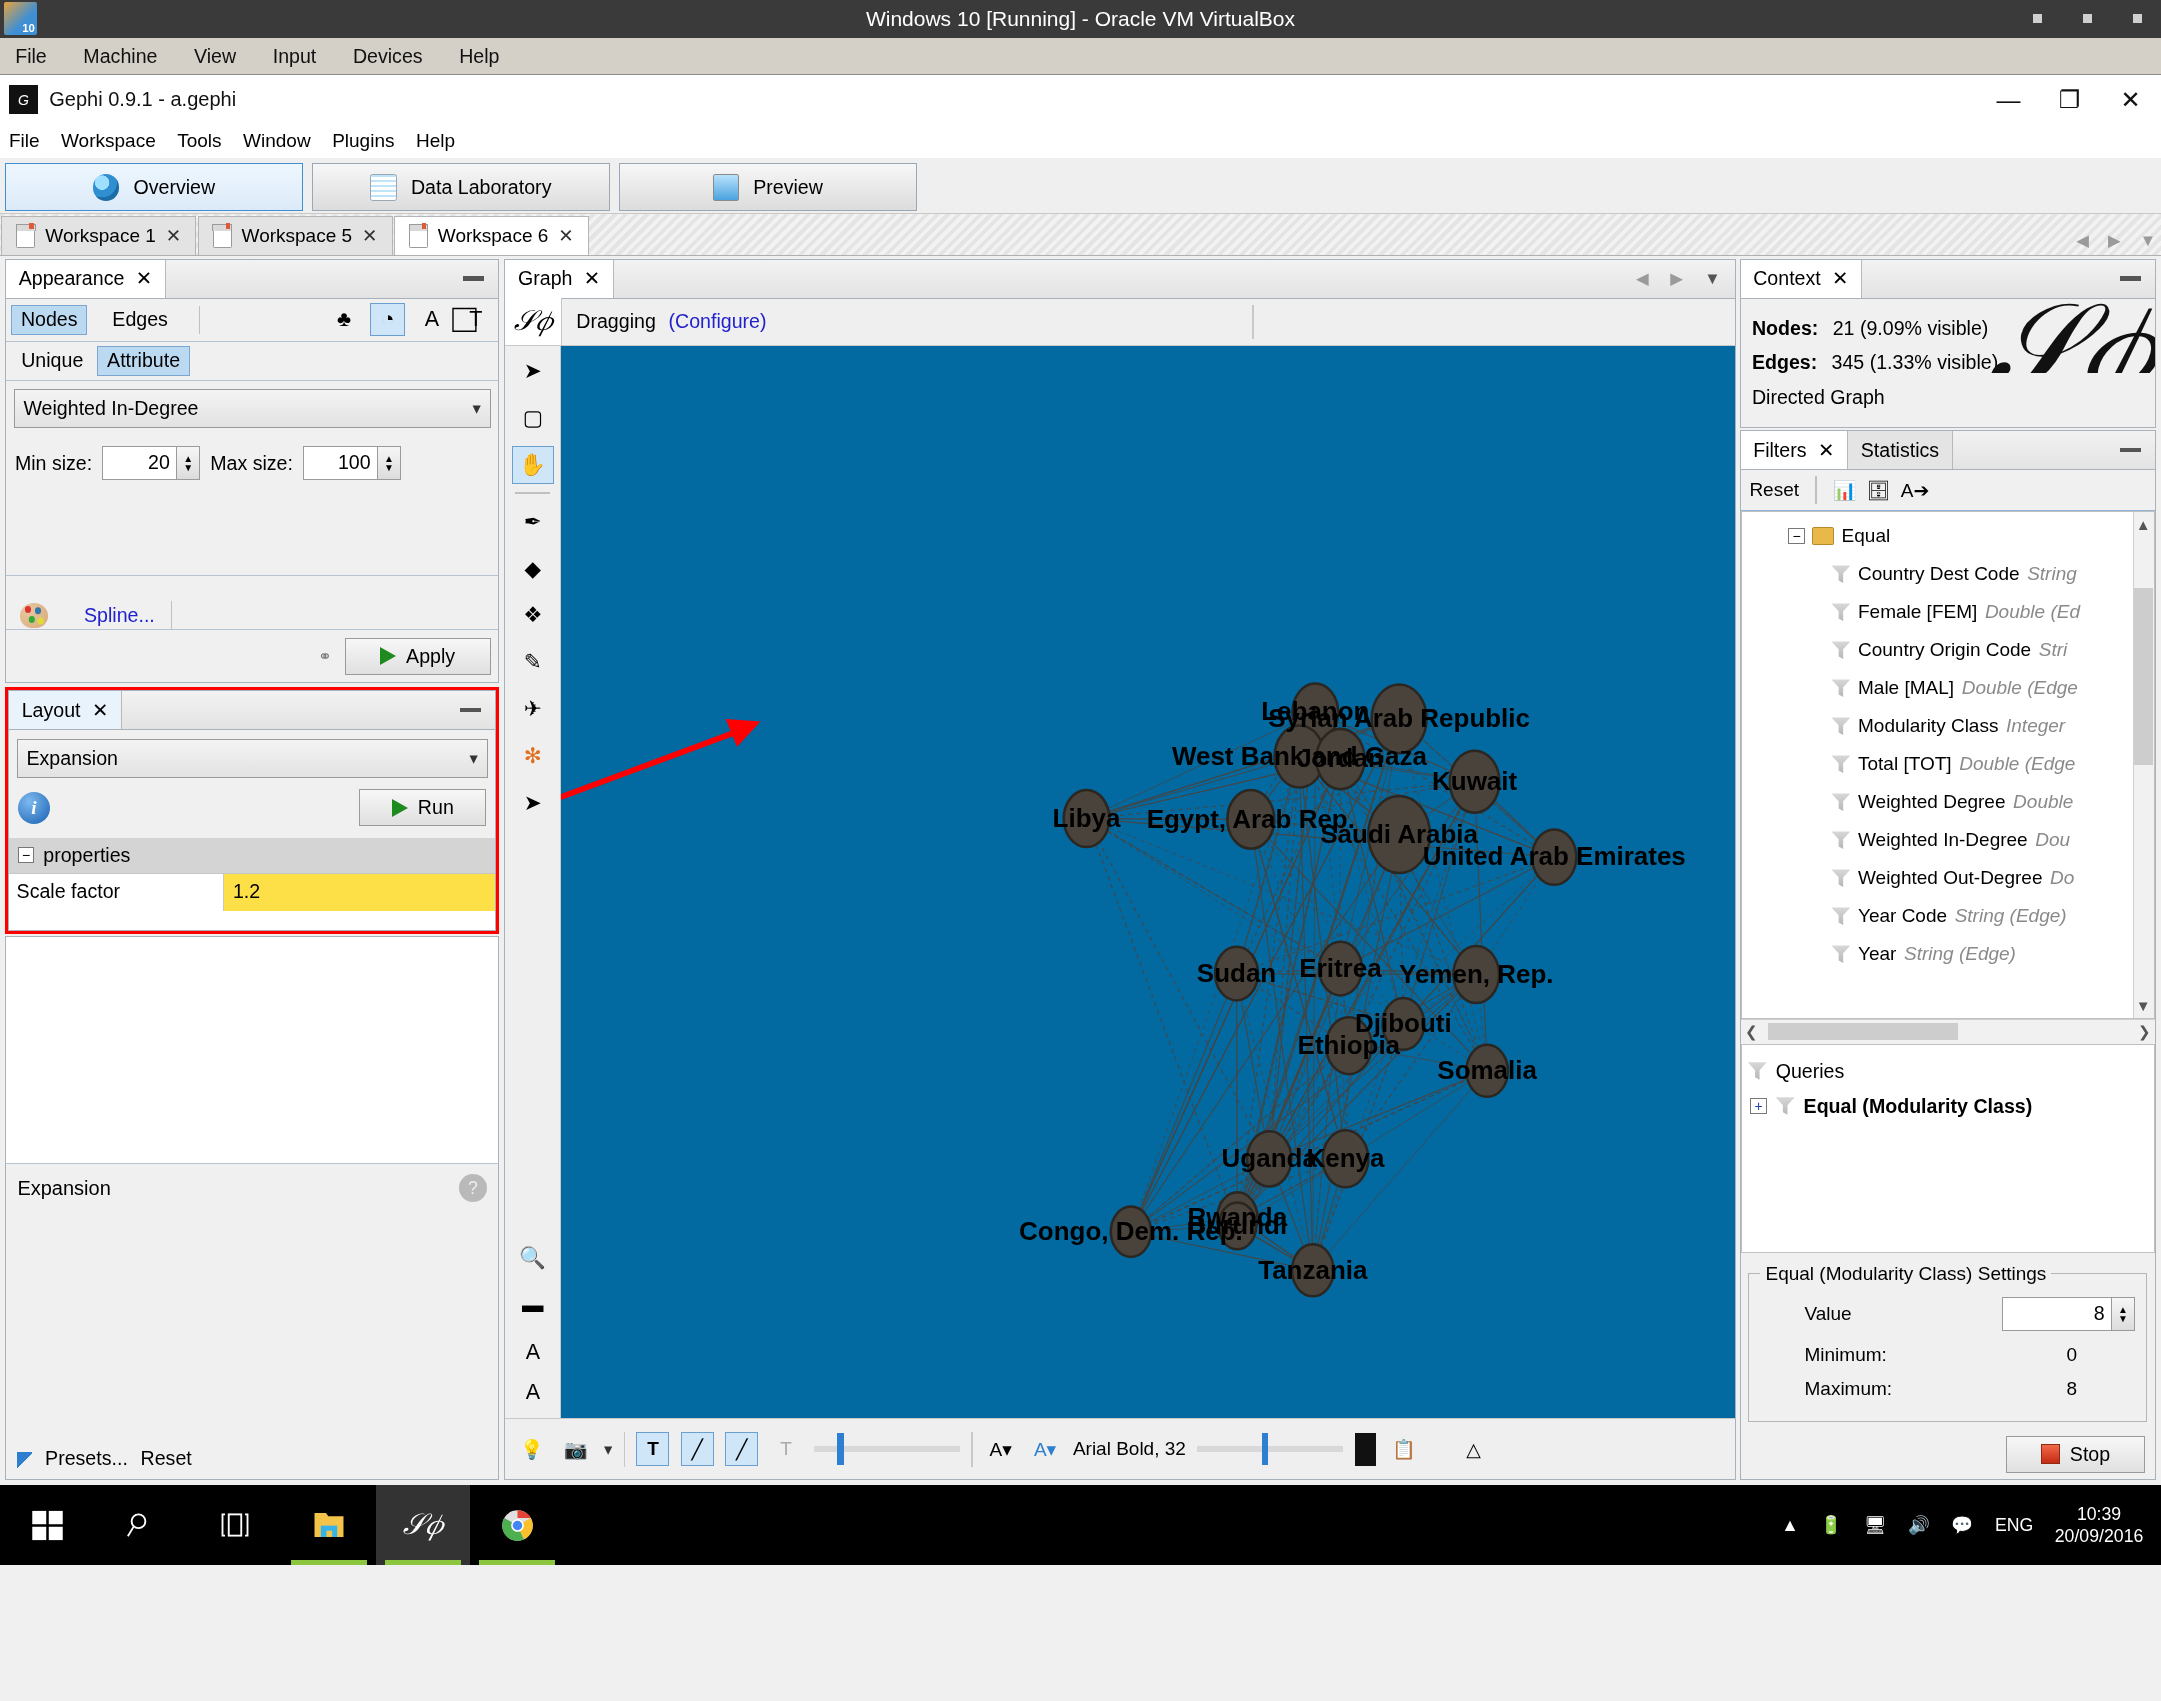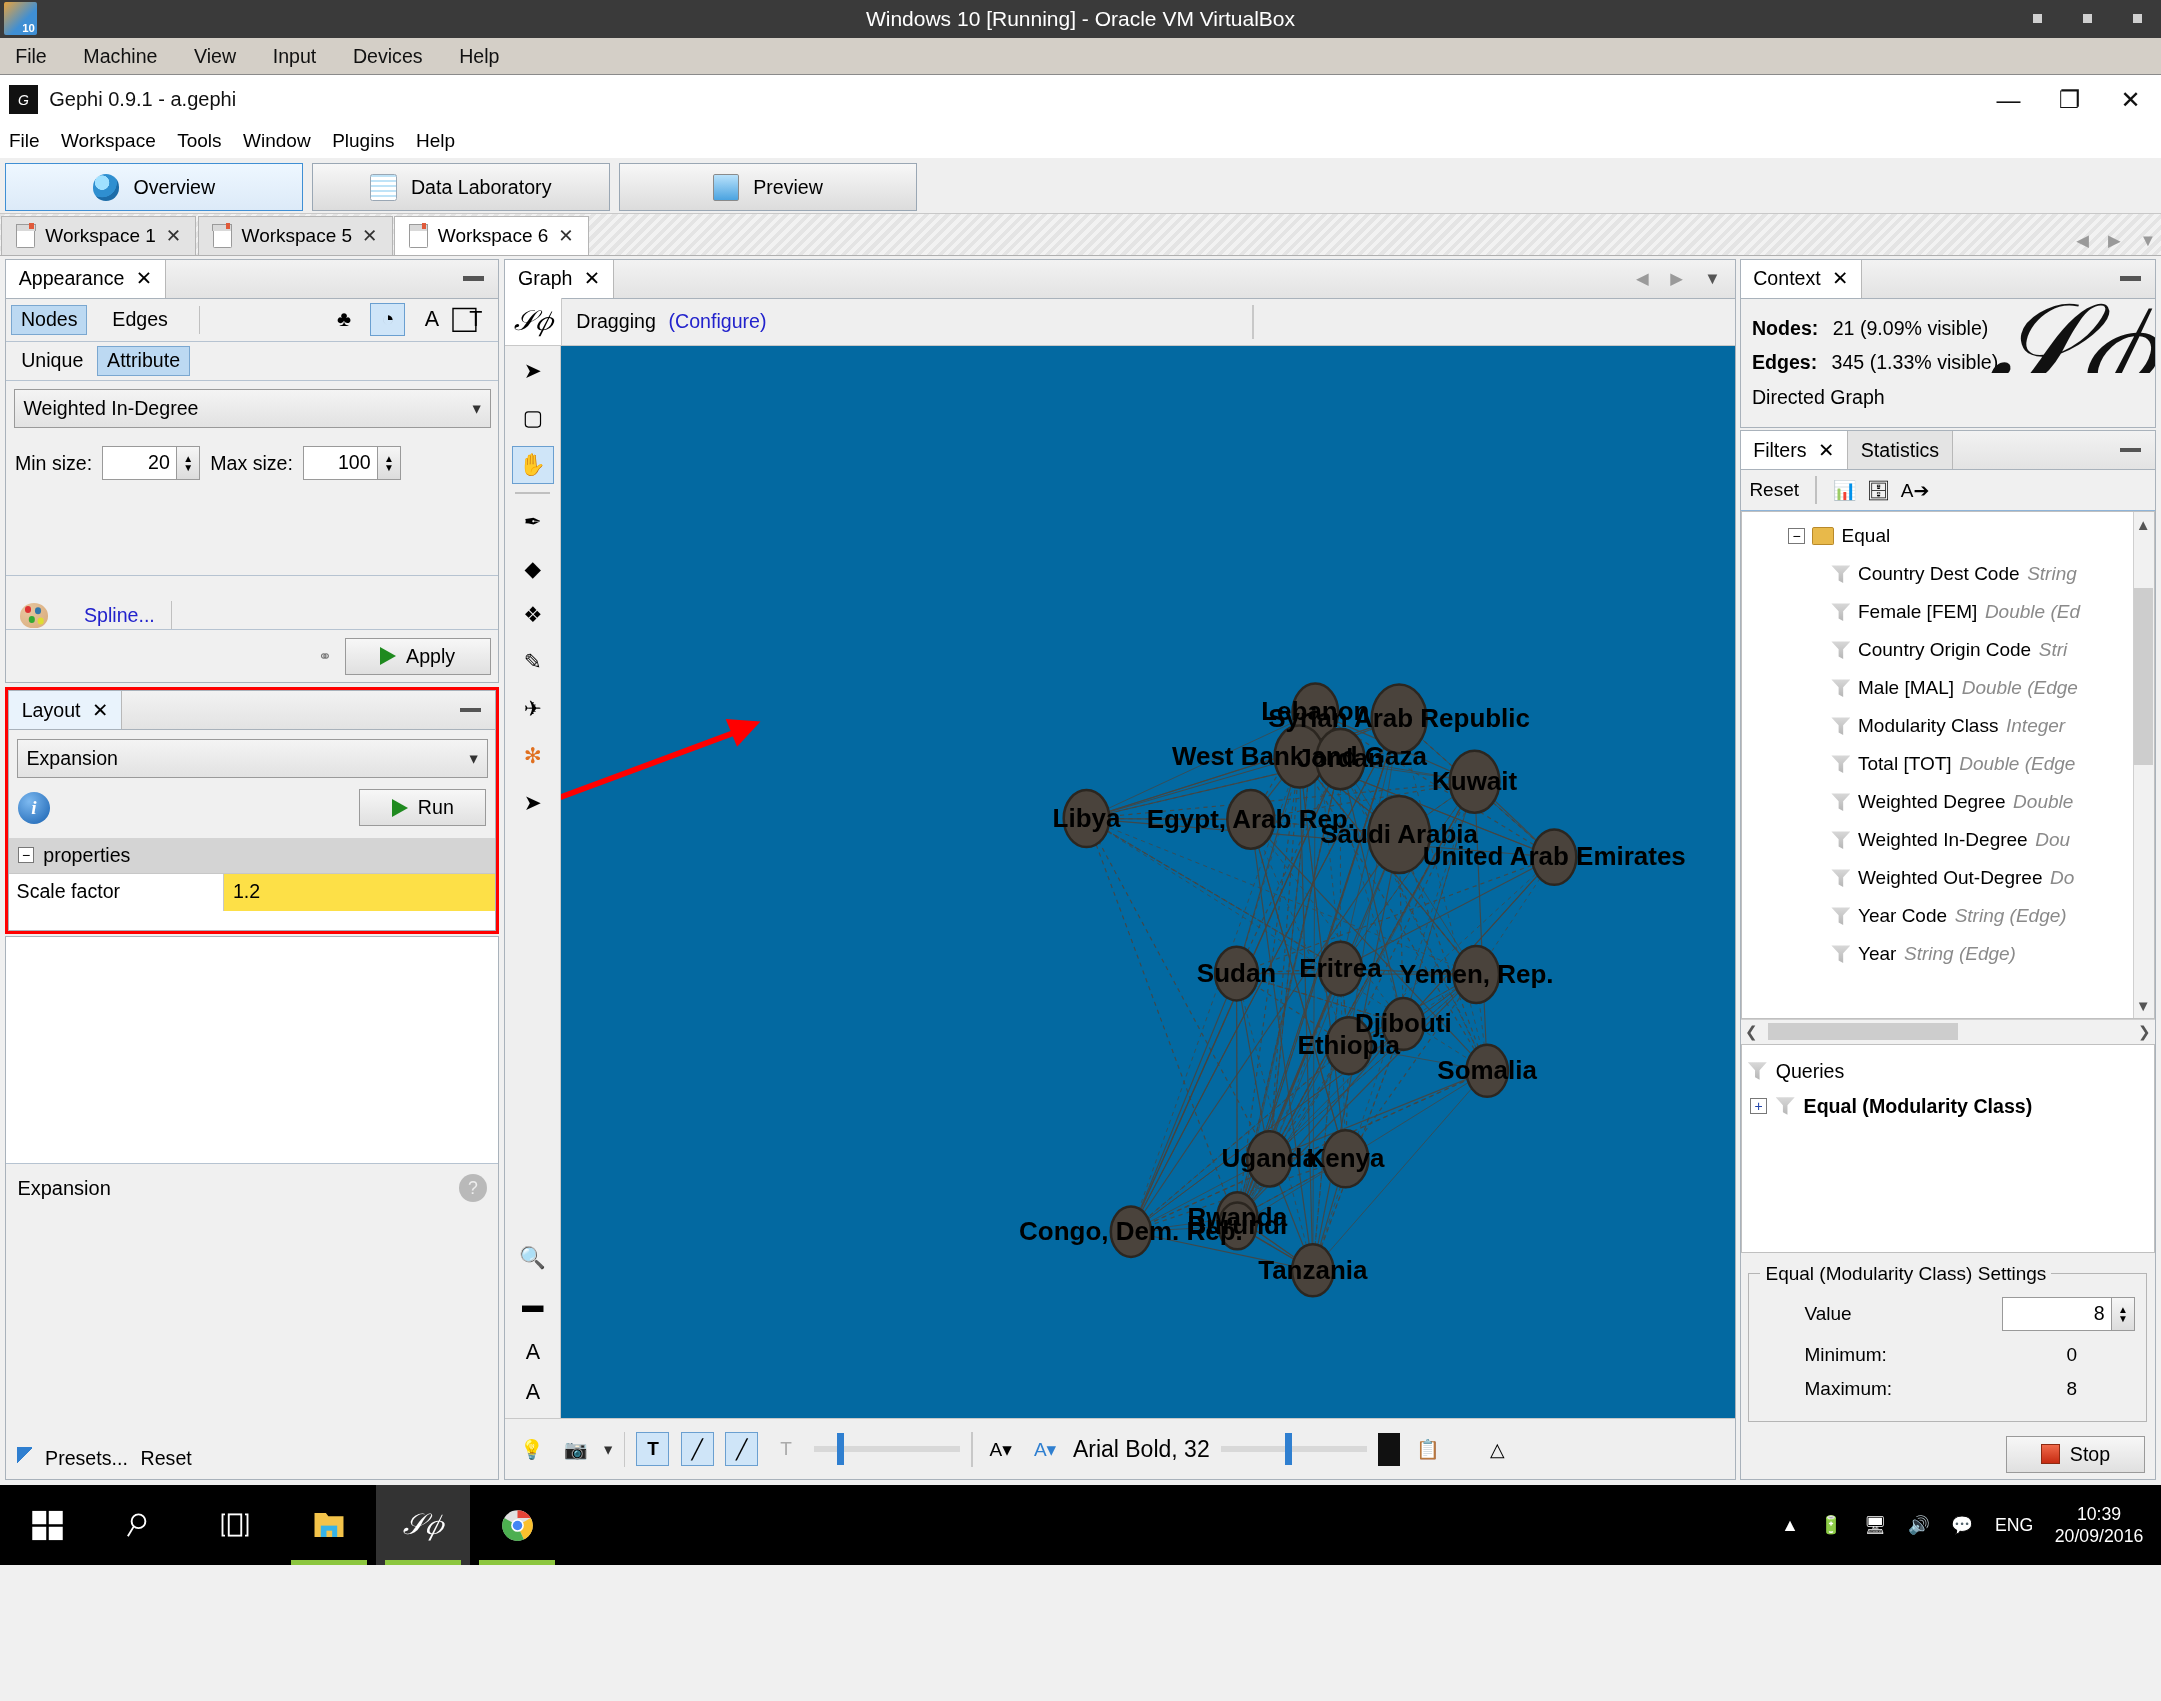--- a/index.html
+++ b/index.html
@@ -111,21 +111,21 @@
   .proprow .v { flex:1; background:#fde047; padding:6.3px 0 0 8.9px; font-size:19.6px;}
   .propshdr { background:#d4d4d4; height:35px; display:flex; align-items:center; gap:8.9px; padding-left:8.9px; font-size:19.6px;}
   .expander{width:16.5px;height:16.5px;border:0.6px solid #777;background:#fff;display:flex;align-items:center;justify-content:center;font-size:14px;line-height:12.7px;}
   .infoi{width:32px;height:32px;border-radius:50%;background:radial-gradient(circle at 35% 30%,#7db9f0,#1660b0);color:#fff;
      display:flex;align-items:center;justify-content:center;font-style:italic;font-weight:bold;font-size:19px;font-family:"Liberation Serif",serif;}
   .runrow{display:flex;align-items:center;justify-content:space-between;padding:11.4px 8.9px;}
   .whitefill{background:#fff;flex:1;min-height:19px;}
   .footpanel{border:0.6px solid #a9b2bb;background:#f0f0f0;flex:1;display:flex;flex-direction:column;margin-top:2.5px;}
   .exprow{display:flex;align-items:center;justify-content:space-between;padding:10px 11.4px;font-size:20px;}
   .helpq{width:28px;height:28px;border-radius:50%;background:#b9b9b9;color:#eee;display:flex;align-items:center;justify-content:center;font-size:17.7px;}
-  .presets{display:flex;align-items:flex-start;gap:12.7px;padding:8.9px 11.4px;font-size:19.6px;}
+  .presets{display:flex;align-items:flex-end;gap:12.7px;padding:8.9px 11.4px;font-size:19.6px;}
   .flagico{width:15px;height:17.7px;background:linear-gradient(135deg,#2f7fd0 50%,transparent 50%);}
 
   
   .graphcol { flex:1; display:flex; flex-direction:column; padding:2.5px 1.3px 5px 1.3px;}
   .graphpanel { border:0.6px solid #a9b2bb; background:#fff; display:flex; flex-direction:column; flex:1;}
   .ghdr { height:39px; display:flex; background:#e8e8e8; border-bottom:0.6px solid #a9b2bb; align-items:stretch;}
   .ghdr .tab{background:#fff;display:flex;align-items:center;gap:11.4px;padding:0 12.7px;font-size:19.6px;border-right:0.6px solid #b8b8b8;}
   .ghdr .fill{flex:1;background:linear-gradient(#f2f2f2,#e3e3e3);display:flex;align-items:center;justify-content:flex-end;gap:21.5px;padding-right:14px;color:#9a9a9a;font-size:16.5px;}
   .gtool { height:47px; display:flex; align-items:center; background:#efefef; border-bottom:0.6px solid #c8c8c8;}
   .gplogo{width:57px;height:47px;background:#fff;display:flex;align-items:center;justify-content:center;
@@ -137,21 +137,21 @@
   .vtool{width:56px;background:#efefef;border-right:0.6px solid #c8c8c8;display:flex;flex-direction:column;align-items:center;padding-top:6.3px;gap:8.9px;}
   .vt{width:42px;height:38px;display:flex;align-items:center;justify-content:center;font-size:21.5px;}
   .vt.sel{background:#cfe5f8;border:0.6px solid #6a9fd0;}
   .vtsep{width:35px;height:1.3px;background:#c0c0c0;}
   .canvas{flex:1;position:relative;background:#0369a1;overflow:hidden;}
   .gbot{height:61px;background:#efefef;border-top:0.6px solid #c8c8c8;display:flex;align-items:center;gap:11.4px;padding:0 10px;}
   .gsep{width:1.3px;height:35px;background:#c8c8c8;}
   .slider{width:146px;height:6.3px;background:#d8d8d8;position:relative;}
   .slider i{position:absolute;left:16%;top:-12.7px;width:6.3px;height:32px;background:#2f7fd0;}
   .slider.s2 i{left:44%;}
-  .fontlbl{font-size:23px;}
+  .fontlbl{font-size:19px;}
   .swatch{width:21.5px;height:33px;background:#111;}
   .bn{width:33px;height:34px;display:flex;align-items:center;justify-content:center;font-size:19px;}
   .bn.sel{background:#cfe5f8;border:0.6px solid #6a9fd0;}
 
   
   .rightcol{width:424px;display:flex;flex-direction:column;padding:2.5px 5px 5px 2.5px;gap:2.5px;}
   .ctxbody{padding:12.7px 11.4px;font-size:19.6px;line-height:1.75;}
   .ctxbody b{font-weight:bold;}
   .filterbar{display:flex;align-items:center;gap:10px;height:41px;padding:0 8.9px;border-bottom:1.3px solid #8fb4d8;}
   .tree{flex:1;background:#fff;overflow:hidden;position:relative;border:0.6px solid #c0c0c0;}

